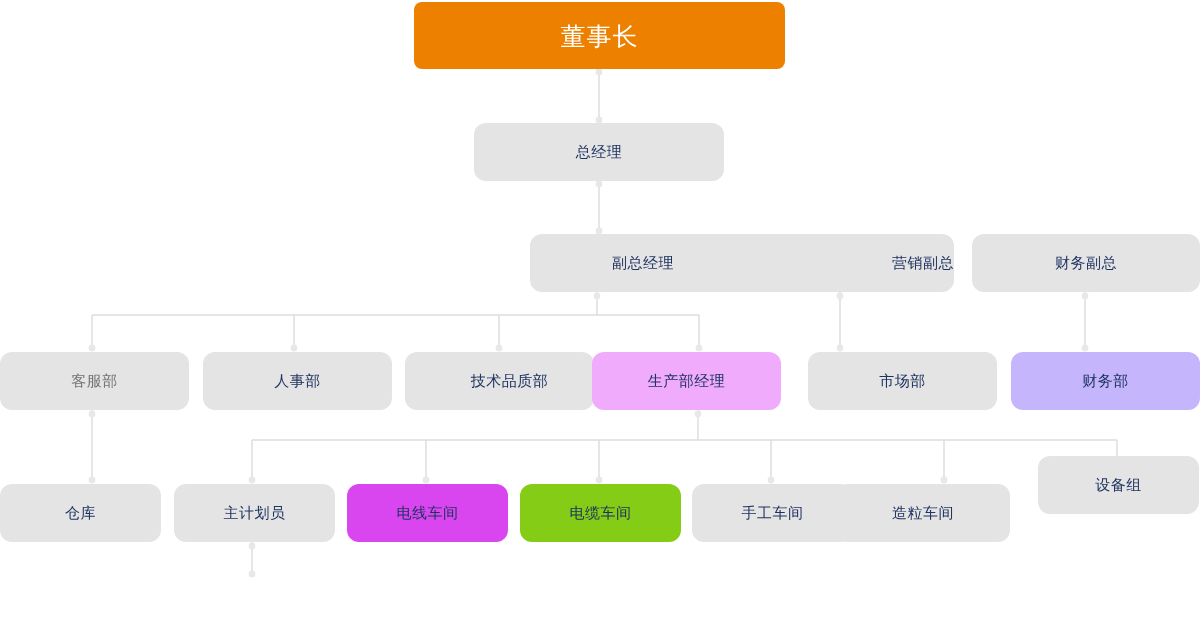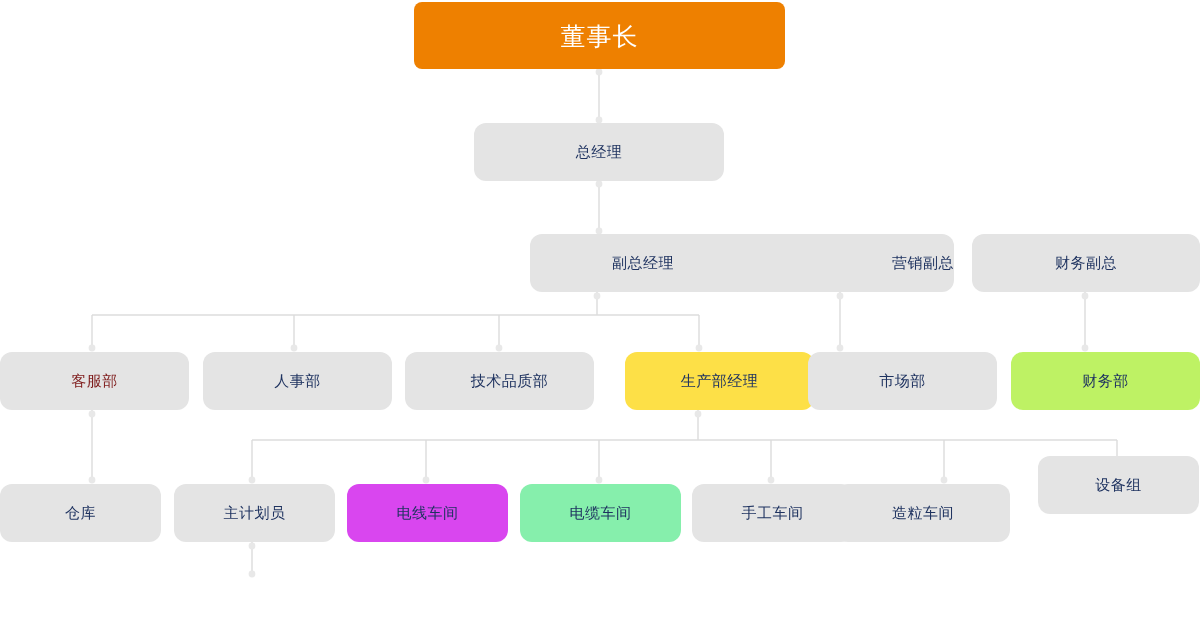--- a/index.html
+++ b/index.html
@@ -139,48 +139,48 @@
     <span class="node-label" style="color: rgb(31, 51, 96);">副总经理</span>
   </div>
   <div class="node level-normal" style="left: 728px; top: 234px; width: 226px; height: 58px; background: rgb(228, 228, 228); justify-content: flex-end;">
     <span class="node-label" style="color: rgb(31, 51, 96);">营销副总</span>
   </div>
   <div class="node level-normal" style="left: 972px; top: 234px; width: 228px; height: 58px; background: rgb(228, 228, 228);">
     <span class="node-label" style="color: rgb(31, 51, 96);">财务副总</span>
   </div>
 
   <div class="node level-normal" style="left: 0px; top: 352px; width: 189px; height: 58px; background: rgb(228, 228, 228);">
-    <span class="node-label" style="color: #7f1d1d;">客服部</span>
+    <span class="node-label" style="color: #737373;">客服部</span>
   </div>
   <div class="node level-normal" style="left: 203px; top: 352px; width: 189px; height: 58px; background: rgb(228, 228, 228);">
     <span class="node-label" style="color: rgb(31, 51, 96);">人事部</span>
   </div>
   <div class="node level-normal" style="left: 405px; top: 352px; width: 189px; height: 58px; background: rgb(228, 228, 228); padding-left: 20px;">
     <span class="node-label" style="color: rgb(31, 51, 96);">技术品质部</span>
   </div>
-  <div class="node level-normal" style="left: 625px; top: 352px; width: 189px; height: 58px; background: #fde047;">
+  <div class="node level-normal" style="left: 592px; top: 352px; width: 189px; height: 58px; background: #f0abfc;">
     <span class="node-label" style="color: rgb(31, 51, 96);">生产部经理</span>
   </div>
   <div class="node level-normal" style="left: 808px; top: 352px; width: 189px; height: 58px; background: rgb(228, 228, 228);">
     <span class="node-label" style="color: rgb(31, 51, 96);">市场部</span>
   </div>
-  <div class="node level-normal" style="left: 1011px; top: 352px; width: 189px; height: 58px; background: #bef264;">
+  <div class="node level-normal" style="left: 1011px; top: 352px; width: 189px; height: 58px; background: #c4b5fd;">
     <span class="node-label" style="color: rgb(31, 51, 96);">财务部</span>
   </div>
 
   <div class="node level-normal" style="left: 0px; top: 484px; width: 161px; height: 58px; background: rgb(228, 228, 228);">
     <span class="node-label" style="color: rgb(31, 51, 96);">仓库</span>
   </div>
   <div class="node level-normal" style="left: 174px; top: 484px; width: 161px; height: 58px; background: rgb(228, 228, 228);">
     <span class="node-label" style="color: rgb(31, 51, 96);">主计划员</span>
   </div>
   <div class="node level-normal" style="left: 347px; top: 484px; width: 161px; height: 58px; background: #d946ef;">
     <span class="node-label" style="color: rgb(31, 51, 96);">电线车间</span>
   </div>
-  <div class="node level-normal" style="left: 520px; top: 484px; width: 161px; height: 58px; background: #86efac;">
+  <div class="node level-normal" style="left: 520px; top: 484px; width: 161px; height: 58px; background: #84cc16;">
     <span class="node-label" style="color: rgb(31, 51, 96);">电缆车间</span>
   </div>
   <div class="node level-normal" style="left: 692px; top: 484px; width: 161px; height: 58px; background: rgb(228, 228, 228);">
     <span class="node-label" style="color: rgb(31, 51, 96);">手工车间</span>
   </div>
   <div class="node level-normal" style="left: 836px; top: 484px; width: 174px; height: 58px; background: rgb(228, 228, 228);">
     <span class="node-label" style="color: rgb(31, 51, 96);">造粒车间</span>
   </div>
   <div class="node level-normal" style="left: 1038px; top: 456px; width: 161px; height: 58px; background: rgb(228, 228, 228);">
     <span class="node-label" style="color: rgb(31, 51, 96);">设备组</span>

